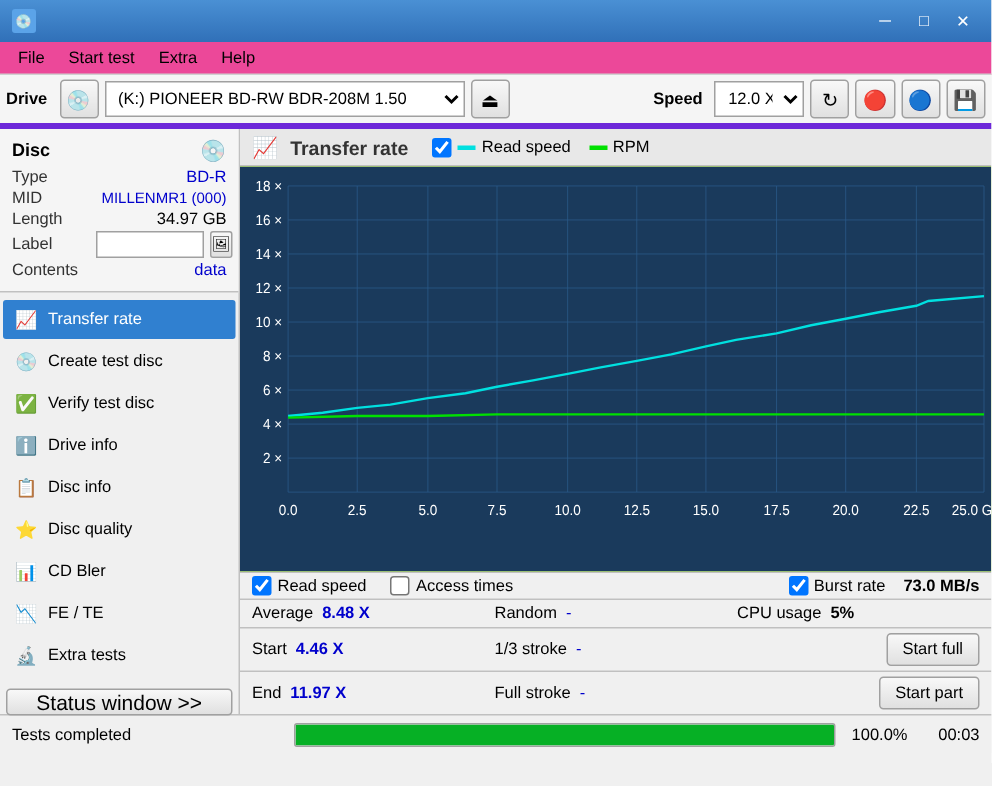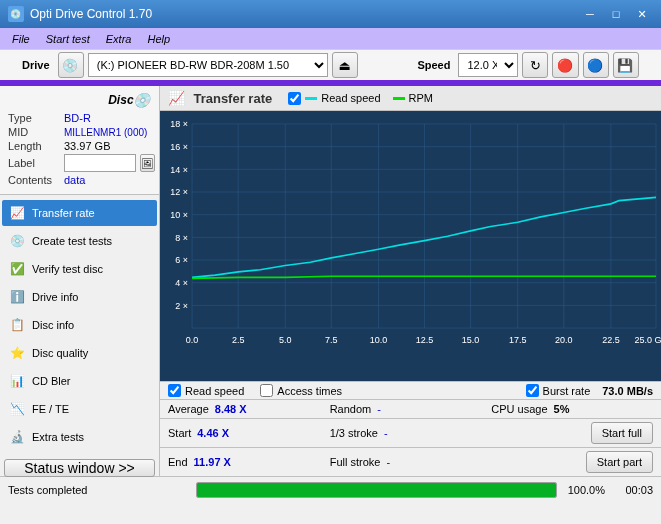--- a/index.html
+++ b/index.html
@@ -16,38 +16,37 @@
       justify-content: space-between;
     }
     .title-bar-left { display: flex; align-items: center; gap: 6px; }
     .title-bar-icon { width: 16px; height: 16px; background: #5ba3e8; border-radius: 2px; display: flex; align-items: center; justify-content: center; font-size: 9px; color: white; }
     .title-bar-title { font-size: 12px; font-weight: 500; }
     .title-bar-controls { display: flex; gap: 4px; }
     .tb-btn { width: 22px; height: 22px; border: none; cursor: pointer; border-radius: 3px; font-size: 11px; display: flex; align-items: center; justify-content: center; color: white; background: transparent; }
 
     
     .menu-bar {
-      background: #c4b5fd;
+      background: #ec4899;
       height: 22px;
       display: flex;
       align-items: center;
       padding: 0 4px;
       border-bottom: 1px solid #d0d0d0;
-      font-style: italic;
     }
     .menu-item { padding: 2px 8px; cursor: pointer; font-size: 11px; border-radius: 2px; }
 
     
     .toolbar {
       background: #f5f5f5;
       height: 36px;
       display: flex;
       align-items: center;
-      padding: 0 22px;
-      border-bottom: 6px solid #6d28d9;
+      padding: 0 4px;
+      border-bottom: 4px solid #6d28d9;
       gap: 4px;
     }
     .toolbar-label { font-size: 11px; font-weight: bold; margin-right: 4px; }
     .drive-select-container { display: flex; align-items: center; gap: 4px; flex: 1; }
     .drive-select {
       height: 24px;
       border: 1px solid #a0a0a0;
       background: white;
       font-size: 11px;
       padding: 0 4px;
@@ -87,27 +86,26 @@
 
     
     .disc-panel {
       padding: 6px 8px;
       border-bottom: 1px solid #c0c0c0;
       background: #f5f5f5;
     }
     .disc-panel-header {
       display: flex;
       align-items: center;
-      justify-content: flex-end;
+      justify-content: space-between;
       margin-bottom: 4px;
-      font-style: italic;
     }
     .disc-label { font-weight: bold; font-size: 12px; }
     .disc-icon-btn { cursor: pointer; font-size: 14px; }
-    .disc-row { display: flex; align-items: center; margin-bottom: 2px; gap: 4px; }
+    .disc-row { display: flex; align-items: center; margin-bottom: 2px; gap: 4px; justify-content: space-between; }
     .disc-key { color: #333; font-size: 11px; min-width: 52px; }
     .disc-val { font-size: 11px; color: #0000cc; }
     .disc-val-black { font-size: 11px; color: #000; }
     .label-input { height: 18px; border: 1px solid #a0a0a0; background: white; width: 72px; font-size: 10px; padding: 0 2px; }
     .label-browse { height: 18px; width: 20px; border: 1px solid #a0a0a0; background: linear-gradient(to bottom, #f8f8f8, #e0e0e0); cursor: pointer; border-radius: 2px; display: inline-flex; align-items: center; justify-content: center; font-size: 10px; }
 
     
     .nav-list { display: flex; flex-direction: column; padding: 4px 0; flex: 1; }
     .nav-item {
       display: flex;
@@ -222,21 +220,20 @@
     .axis-label { fill: #ffffff; font-size: 9px; }
     .read-speed-line { fill: none; stroke: #00e0e0; stroke-width: 1.5; }
     .rpm-line { fill: none; stroke: #00e000; stroke-width: 1.5; }
   </style>
 </head>
 <body>
 
 <div class="title-bar">
   <div class="title-bar-left">
     <div class="title-bar-icon">💿</div>
-    <span class="title-bar-title">Opti Drive Control 1.70</span>
   </div>
   <div class="title-bar-controls">
     <button class="tb-btn">─</button>
     <button class="tb-btn">□</button>
     <button class="tb-btn close">✕</button>
   </div>
 </div>
 
 <div class="menu-bar">
   <span class="menu-item">File</span>
@@ -276,41 +273,41 @@
       <div class="disc-row">
         <span class="disc-key">Type</span>
         <span class="disc-val">BD-R</span>
       </div>
       <div class="disc-row">
         <span class="disc-key">MID</span>
         <span class="disc-val" style="font-size:10px;">MILLENMR1 (000)</span>
       </div>
       <div class="disc-row">
         <span class="disc-key">Length</span>
-        <span class="disc-val-black">33.97 GB</span>
+        <span class="disc-val-black">34.97 GB</span>
       </div>
       <div class="disc-row">
         <span class="disc-key">Label</span>
         <input class="label-input" type="text" style="">
         <button class="label-browse">🖼</button>
       </div>
       <div class="disc-row">
         <span class="disc-key">Contents</span>
         <span class="disc-val">data</span>
       </div>
     </div>
 
     <div class="nav-list">
       <div class="nav-item active">
         <span class="nav-icon">📈</span>
         <span>Transfer rate</span>
       </div>
       <div class="nav-item">
         <span class="nav-icon">💿</span>
-        <span>Create test tests</span>
+        <span>Create test disc</span>
       </div>
       <div class="nav-item">
         <span class="nav-icon">✅</span>
         <span>Verify test disc</span>
       </div>
       <div class="nav-item">
         <span class="nav-icon">ℹ️</span>
         <span>Drive info</span>
       </div>
       <div class="nav-item">

